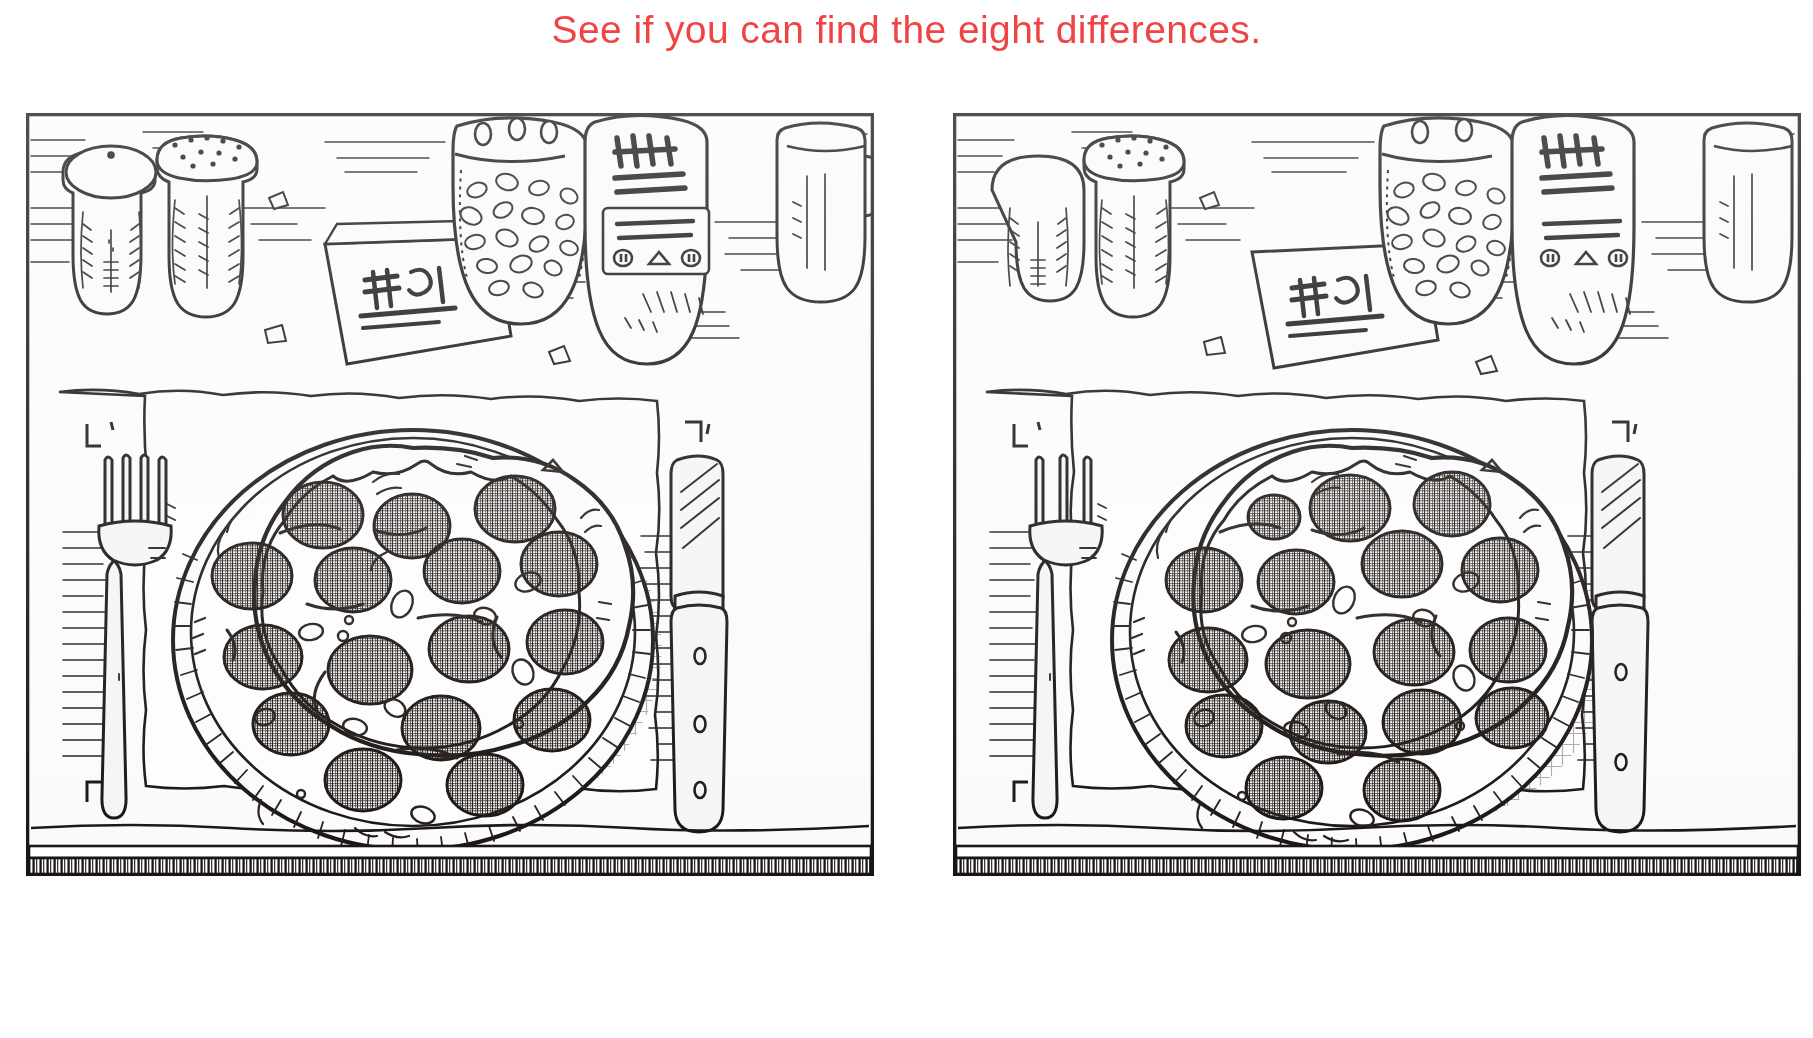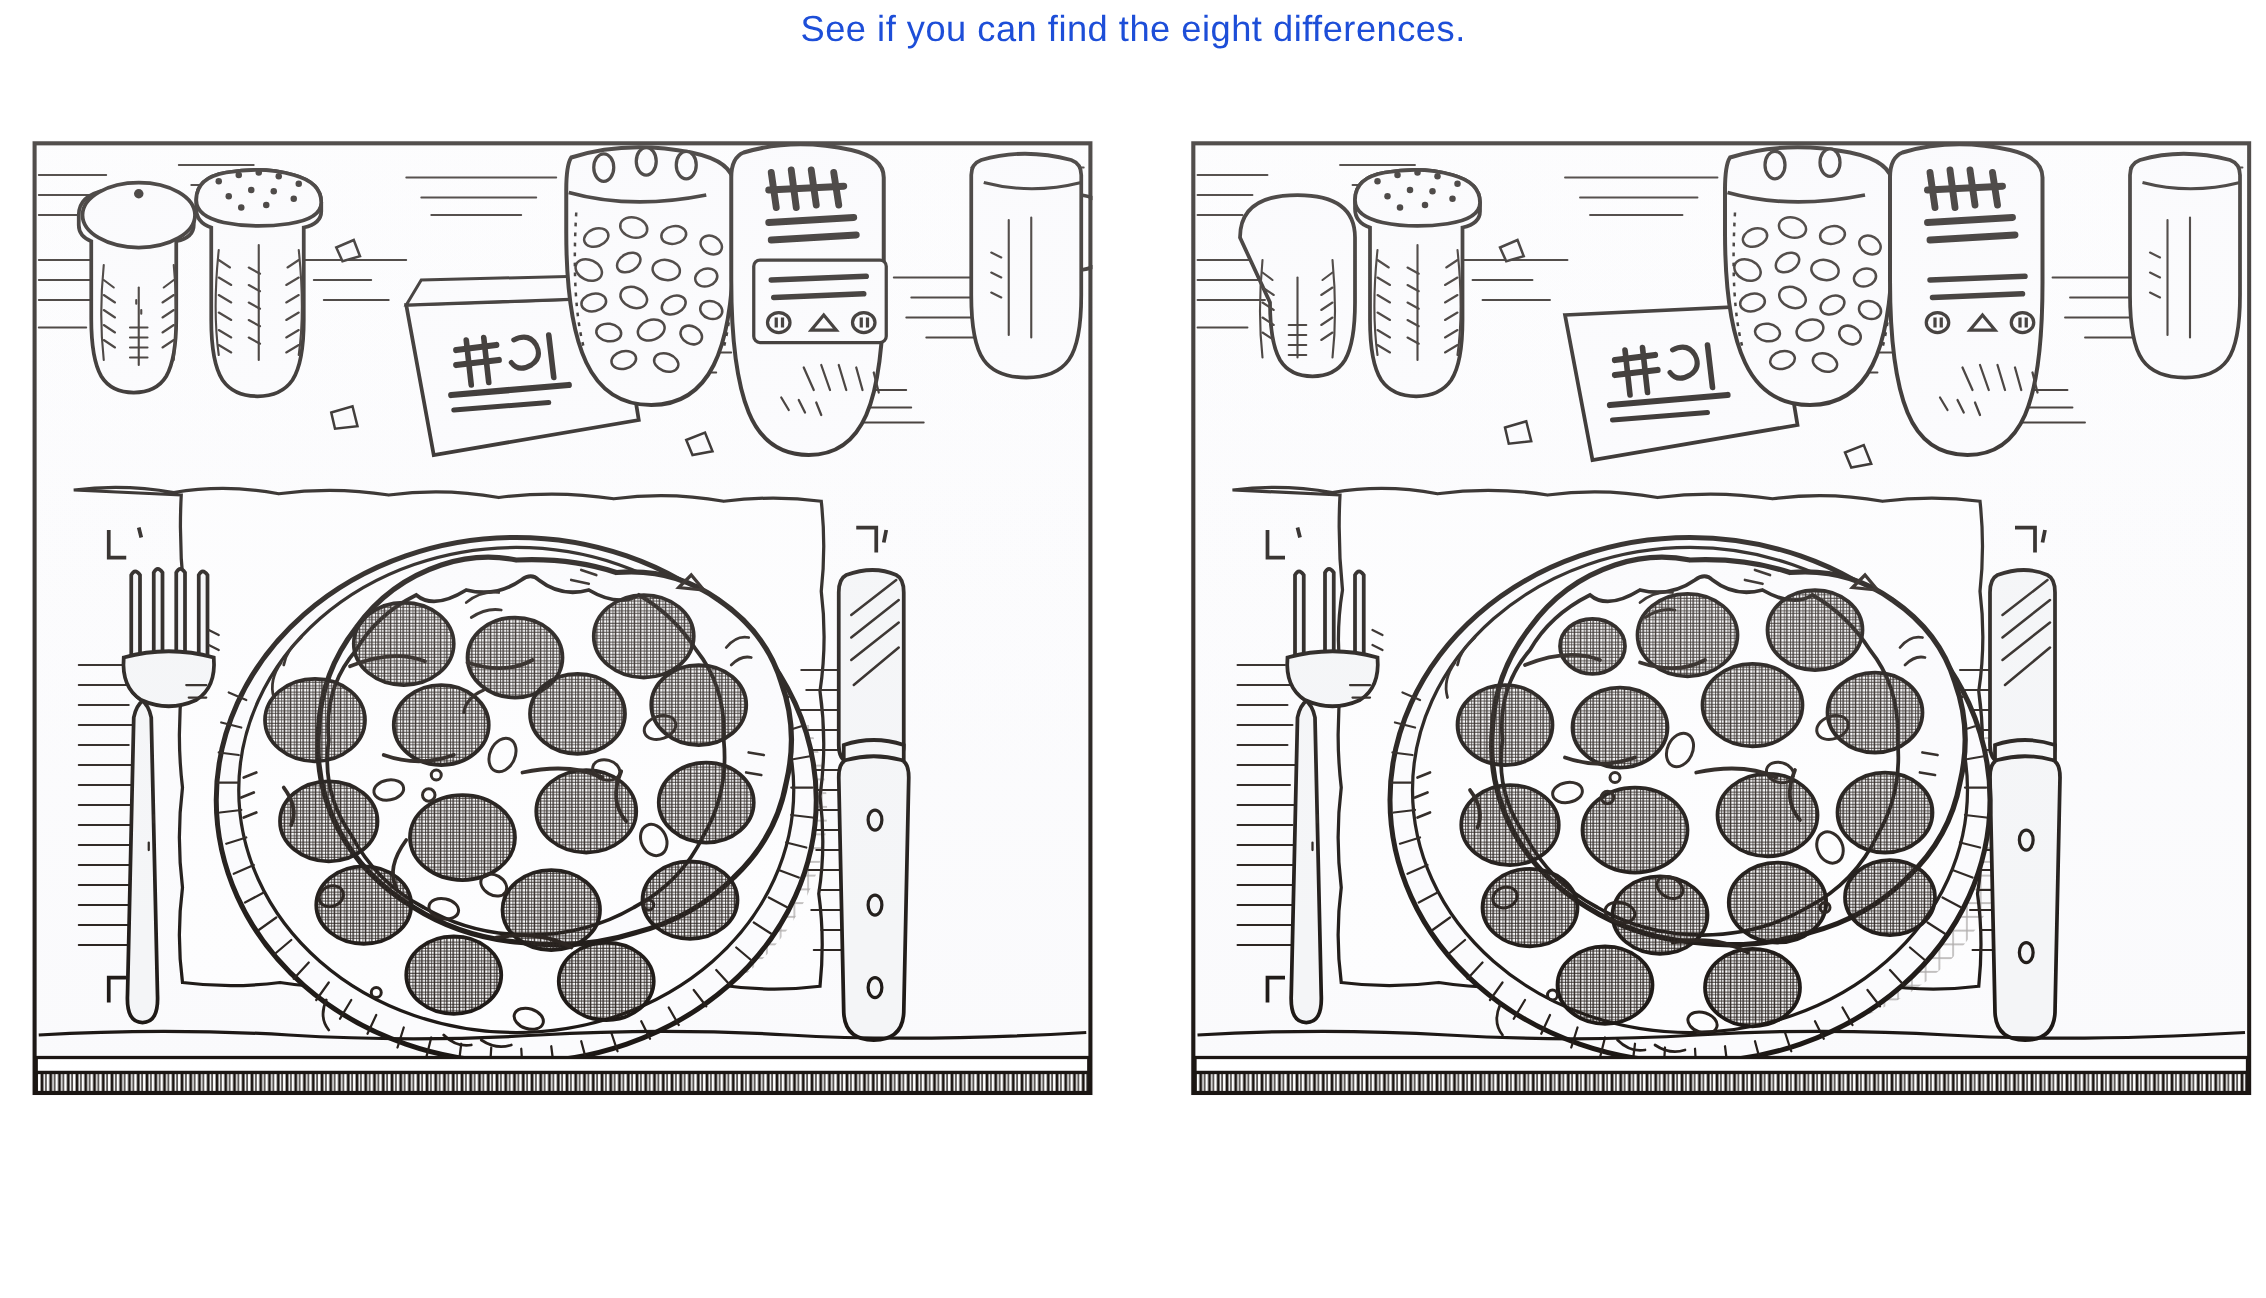--- a/index.html
+++ b/index.html
@@ -1,21 +1,21 @@
 <!DOCTYPE html>
 <html><head>
 <meta charset="utf-8">
 <style>
   html,body{margin:0;padding:0;background:#ffffff;}
   body{width:1813px;height:1038px;position:relative;overflow:hidden;
        font-family:"Liberation Sans",sans-serif;}
 
   #title{
     position:absolute;left:0;top:8px;width:1813px;text-align:center;
-    font-size:29px;color:#1d4ed8;letter-spacing:.4px;font-weight:400;
+    font-size:39px;color:#ef4444;letter-spacing:.4px;font-weight:400;
   }
 
   .panel{position:absolute;top:112px;width:850px;height:765px;}
   #panel-left{left:25px;}
   #panel-right{left:952px;}
 
   .panel-svg{display:block;width:100%;height:100%;}
 
   
   .scanwash{position:absolute;inset:0;pointer-events:none;

